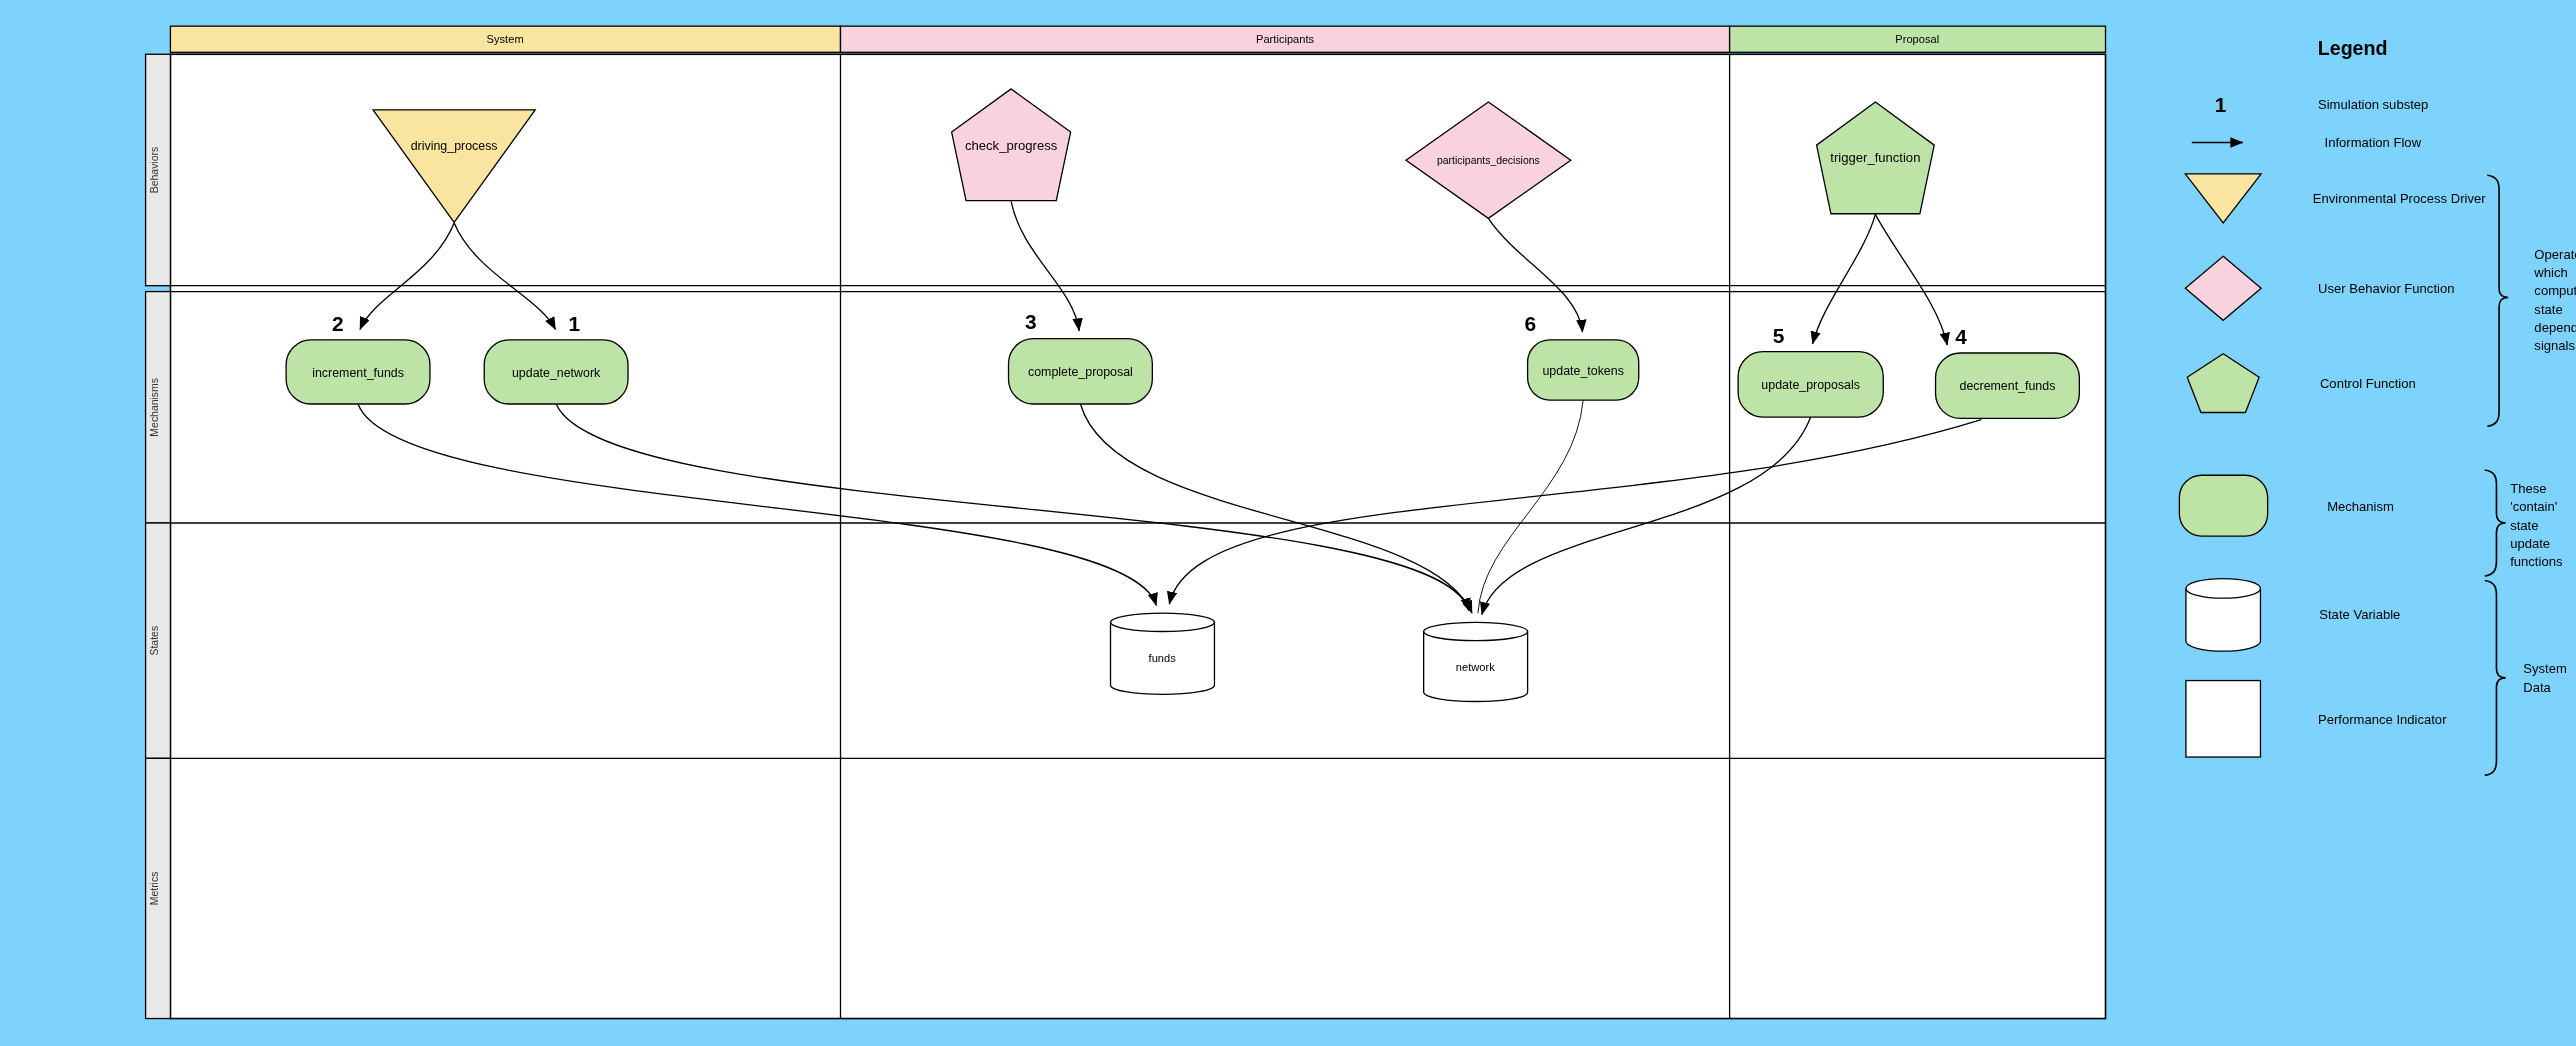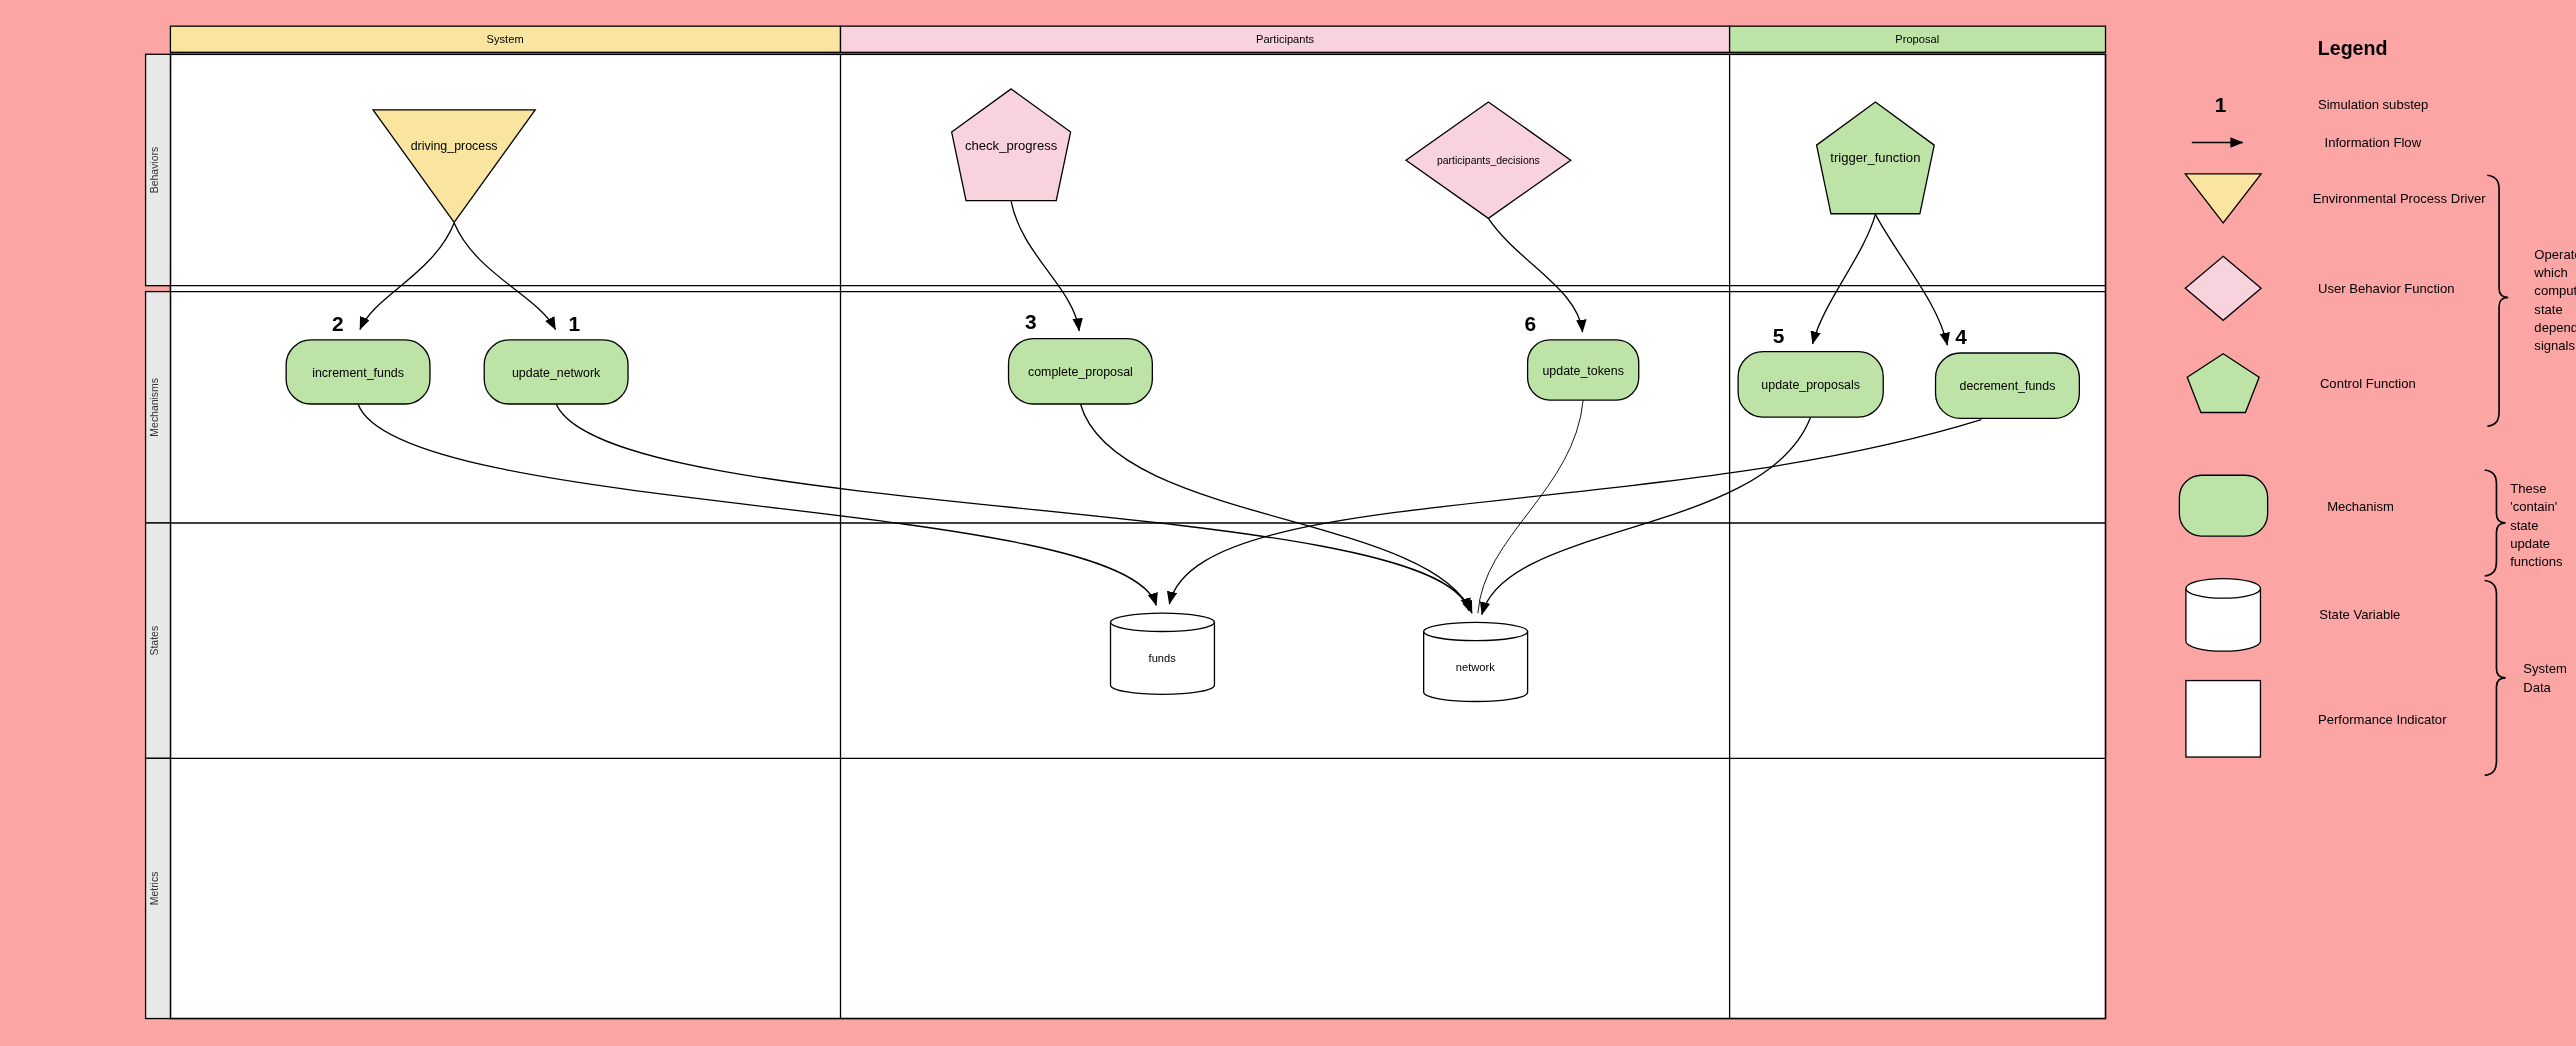--- a/index.html
+++ b/index.html
@@ -1,17 +1,17 @@
 <!DOCTYPE html>
 <html style="font-size:10.5px"><head>
 <meta charset="utf-8">
 <style>
   html,body{margin:0;padding:0;background:#ffffff;}
   body{font-family:"Liberation Sans", sans-serif;}
-  #stage{position:relative;width:2576px;height:1046px;background:#fca5a5;overflow:hidden;}
+  #stage{position:relative;width:2576px;height:1046px;background:#7dd3fc;overflow:hidden;}
   svg{display:block;}
   text{font-family:"Liberation Sans", sans-serif;fill:#000000;}
   .node-label{font-size:19px;text-anchor:middle;}
   .node-label-sm{font-size:16px;text-anchor:middle;}
   .node-label-lg{font-size:20px;text-anchor:middle;}
   .substep-num{font-size:32px;font-weight:bold;text-anchor:middle;}
   .header-label{font-size:17px;text-anchor:middle;}
   .row-label{font-size:16px;text-anchor:middle;fill:#333333;}
   .legend-title{font-size:30px;font-weight:bold;text-anchor:middle;}
   .legend-label{font-size:20px;}

